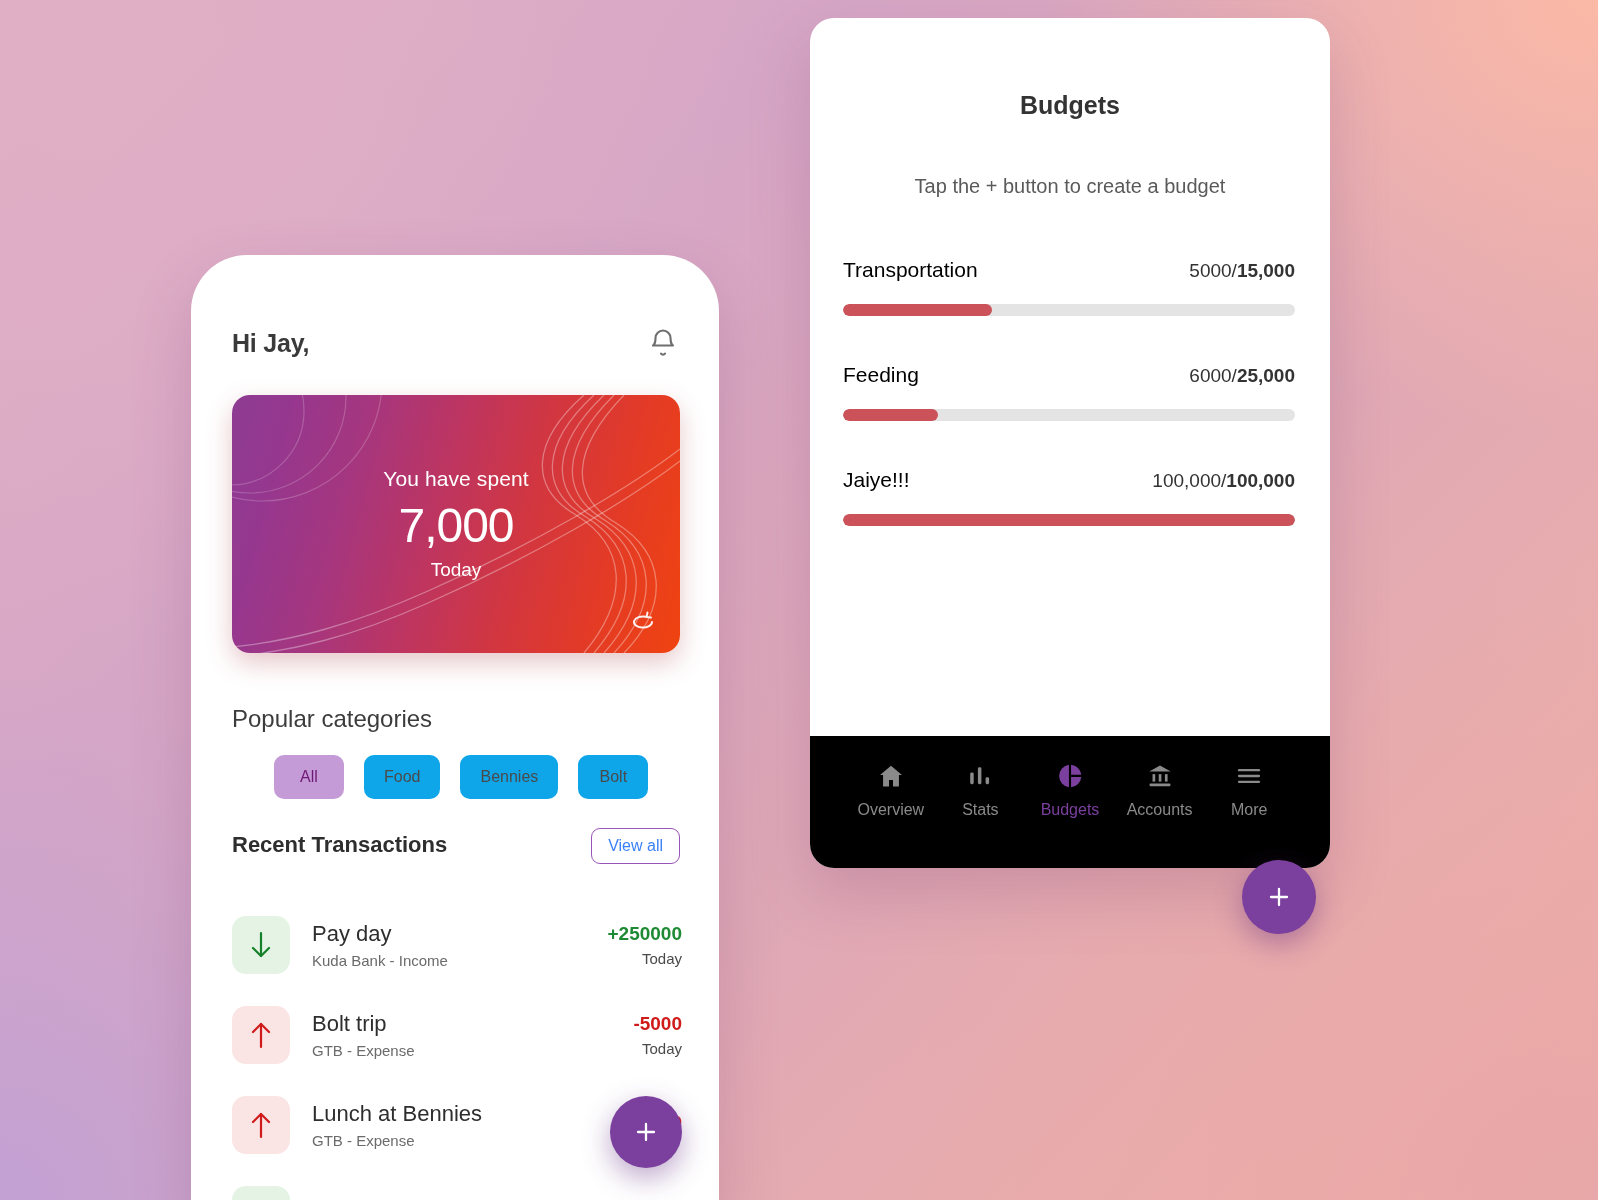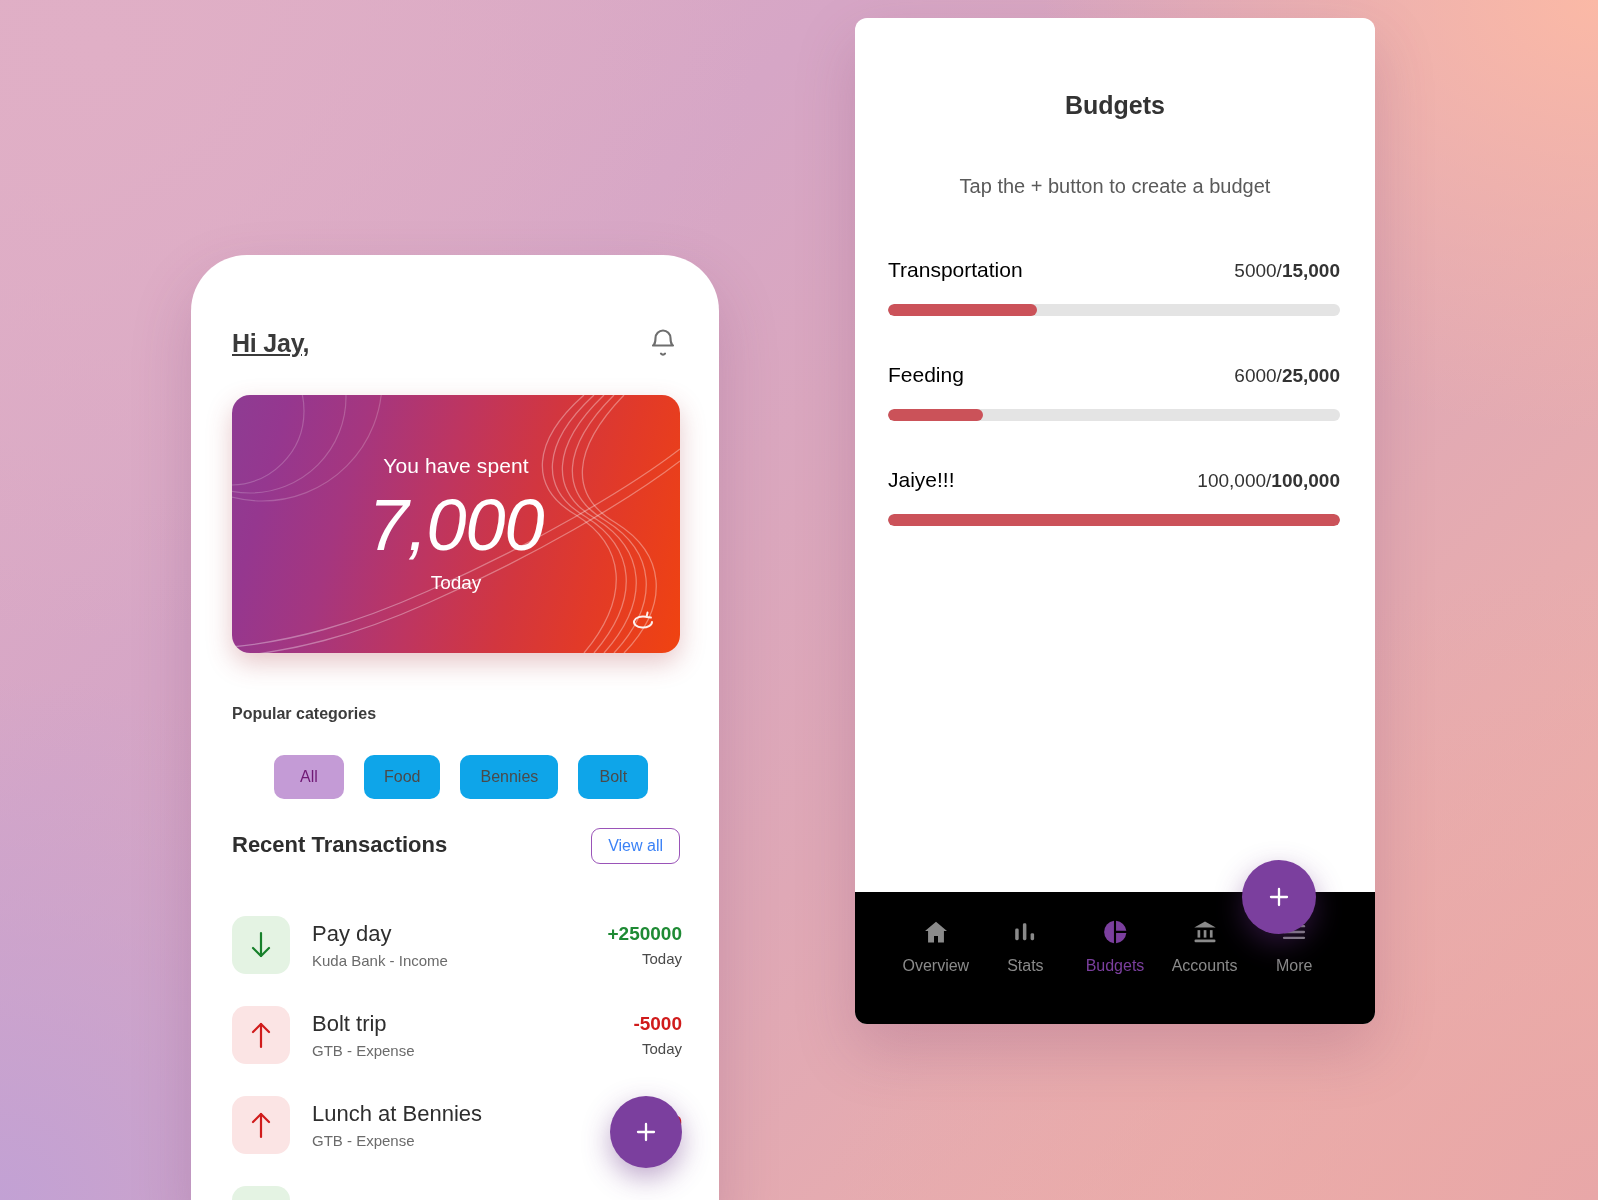--- a/index.html
+++ b/index.html
@@ -33,43 +33,42 @@
   #phone-left {
     left: 191px;
     top: 255px;
     width: 528px;
     height: 960px;
     border-radius: 56px 56px 0 0;
     box-shadow: 0 26px 60px rgba(120, 60, 110, .22);
   }
 
   #phone-right {
-    left: 855px;
+    left: 810px;
     top: 18px;
     width: 520px;
-    height: 1006px;
-    border-radius: 12px;
+    height: 850px;
+    border-radius: 24px;
     box-shadow: 0 26px 60px rgba(120, 60, 110, .22);
   }
 
   
   .l-header {
     position: absolute;
     left: 41px; top: 72px;
     width: 446px;
     display: flex;
     align-items: center;
     justify-content: space-between;
   }
   .greeting {
     font-size: 25px;
     font-weight: bold;
     color: #3A3A3A;
     letter-spacing: -.2px;
-    text-decoration: underline;
   }
   .bell-ic { width: 30px; height: 32px; display: block; }
 
   
   .spend-card {
     position: absolute;
     left: 41px; top: 140px;
     width: 448px; height: 258px;
     border-radius: 18px;
     overflow: hidden;
@@ -80,41 +79,39 @@
   }
   .spend-card svg.deco { position: absolute; inset: 0; width: 100%; height: 100%; }
   .spend-inner {
     position: absolute; inset: 0;
     display: flex; flex-direction: column;
     align-items: center; justify-content: center;
     color: #fff;
   }
   .spent-label { font-size: 21px; font-weight: 400; letter-spacing: .1px; }
   .spent-amount {
-    font-size: 72px;
+    font-size: 48px;
     font-weight: 400;
     line-height: 1.05;
     margin: 10px 0 8px;
     letter-spacing: -1px;
-    font-style: italic;
   }
   .spent-period { font-size: 19px; font-weight: 400; }
   .refresh-ic {
     position: absolute; right: 22px; bottom: 18px;
     width: 30px; height: 24px;
     opacity: .92;
   }
 
   
   .sec-title {
     position: absolute;
     left: 41px;
-    font-size: 16px;
+    font-size: 24px;
     color: #3C3C3C;
-    font-weight: bold;
   }
   #pop-cat-title { top: 450px; }
 
   .chips {
     position: absolute;
     left: 83px; top: 500px;
     display: flex; gap: 20px;
   }
   .chip {
     min-width: 70px;

